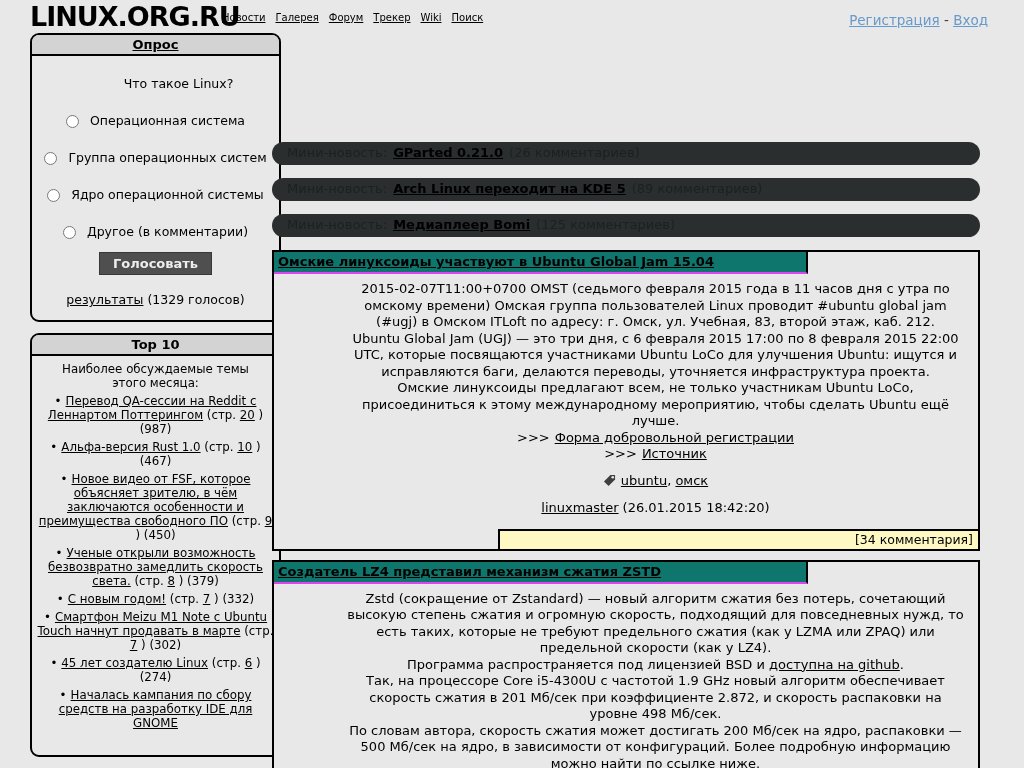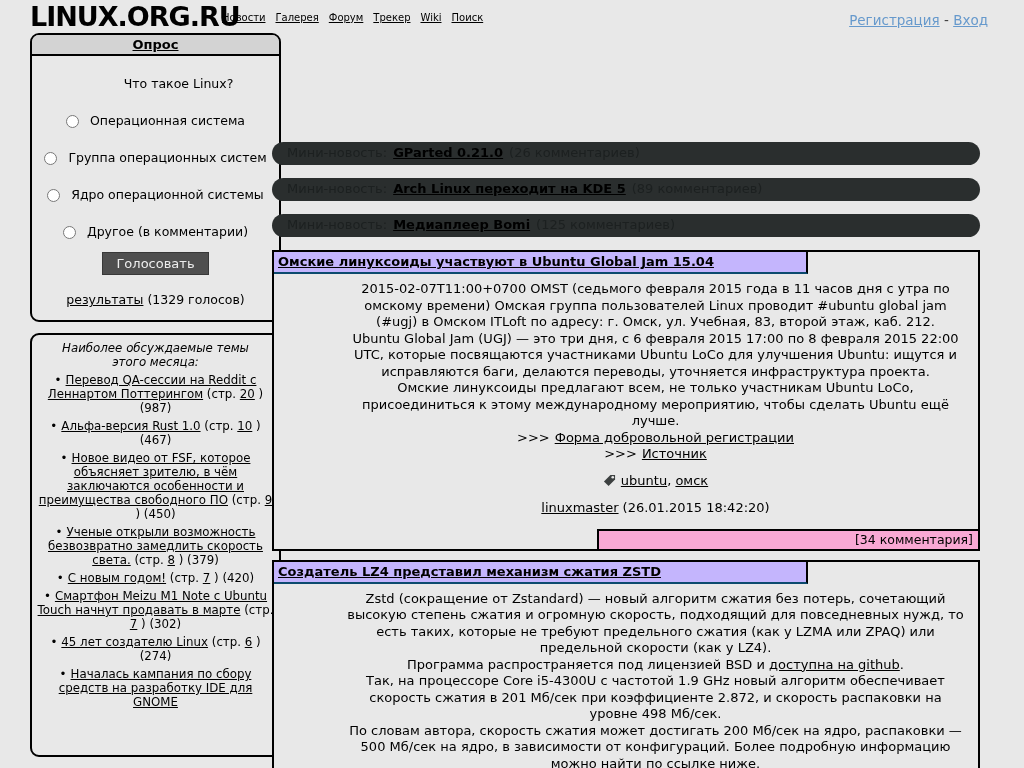--- a/index.html
+++ b/index.html
@@ -21,45 +21,45 @@
   
   .panel { position:absolute; left:30px; width:251px; border:2px solid #000; border-radius:9px; overflow:hidden; background:#e8e8e8; }
   .panel-header { background:#d3d3d3; border-bottom:2px solid #000; text-align:center; font-size:13px; font-weight:bold; padding:2px 0; }
   #poll-panel { top:33px; height:289px; }
   #top10-panel { top:333px; height:424px; }
 
   .poll-body { text-align:center; font-size:12.5px; }
   .poll-question { margin-top:20px;margin-left:46px; }
   .poll-option { display:block; margin-top:22px; cursor:pointer; }
   .poll-option input { vertical-align:middle; margin-right:7px; }
-  .vote-btn { margin-top:13px; background:#4f4f4f; color:#ededed; border:1px solid #383838; padding:3px 13px; font-size:13px; font-family:"DejaVu Sans", sans-serif; cursor:pointer; }
+  .vote-btn { margin-top:13px; background:#4f4f4f; color:#ededed; border:1px solid #383838; padding:3px 13px; font-size:13px; font-family:"DejaVu Sans", sans-serif; cursor:pointer;font-weight:bold; }
   .poll-links { margin-top:6px; line-height:15px; }
   .poll-links div { margin-top:17px; }
 
   .top10-body { text-align:center; font-size:11.8px; line-height:14px; padding:0 5px; }
-  .top10-intro { margin:6px 8px 2px;font-style:italic; }
+  .top10-intro { margin:6px 8px 2px; }
   .top10-item { margin-top:4px; }
   .top10-item .bullet { margin-right:4px; }
 
   
   .main-col { position:absolute; left:272px; top:142px; width:708px; }
 
   .mini-bar { height:23px; line-height:22px; border-radius:12px; background:#2a2e2e; margin-bottom:13px; padding-left:15px; font-size:13px; color:#1c2020; white-space:nowrap; }
   .mini-bar a { color:#000; font-weight:bold; margin:0 6px; }
 
   .article { border:2px solid #000; background:#e8e8e8; margin-bottom:9px; }
-  .article-title-cell { width:534px; background:#c4b5fd; border-right:2px solid #000; border-bottom:2px solid #0c4a6e; padding:2px 4px 3px; font-size:13px; font-weight:bold; }
+  .article-title-cell { width:534px; background:#0f766e; border-right:2px solid #000; border-bottom:2px solid #d946ef; padding:2px 4px 3px; font-size:13px; font-weight:bold; }
   .article-body { padding:7px 14px 6px 73px; font-size:13px; line-height:16.5px;text-align:center; }
   .post-link-line .arrow { margin-right:5px; }
   .tags-row { margin-top:10px; }
   .tag-icon { vertical-align:-2px; margin-right:5px; }
   .author-row { margin-top:11px; margin-bottom:6px; }
   .author-row .date { margin-left:4px; }
   .article-footer { display:flex; justify-content:flex-end; }
-  .comments-cell { width:381px; background:#f9a8d4; border-top:2px solid #000; border-left:2px solid #000; text-align:right; font-size:12.5px; padding:1px 5px 2px; }
+  .comments-cell { width:480px; background:#fef9c3; border-top:2px solid #000; border-left:2px solid #000; text-align:right; font-size:12.5px; padding:1px 5px 2px; }
 </style>
 </head>
 <body>
 
 <div>
   <a class="logo" style="text-decoration:none;">LINUX.ORG.RU</a>
   <div class="main-nav">
     <a>Новости</a>
     <a>Галерея</a>
     <a>Форум</a>
@@ -106,20 +106,23 @@
       </div>
       <div>
         <a>итоги прошедших опросов...</a>
       </div>
 
     </div>
   </div>
 </div>
 
 <div class="panel" id="top10-panel">
+  <div class="panel-header">
+    <span>Top 10</span>
+  </div>
   <div class="top10-body">
     <div class="top10-intro">Наиболее обсуждаемые темы этого месяца:</div>
 
     <div class="top10-item">
       <span class="bullet">•</span><a>Перевод QA-сессии на Reddit с Леннартом Поттерингом</a>
       <span>(стр.</span>
       <a>20</a>
       <span>)</span>
       <span>(987)</span>
     </div>
@@ -142,21 +145,21 @@
       <span>(стр.</span>
       <a>8</a>
       <span>)</span>
       <span>(379)</span>
     </div>
     <div class="top10-item">
       <span class="bullet">•</span><a>С новым годом!</a>
       <span>(стр.</span>
       <a>7</a>
       <span>)</span>
-      <span>(420)</span>
+      <span>(332)</span>
     </div>
     <div class="top10-item">
       <span class="bullet">•</span><a>Смартфон Meizu M1 Note с Ubuntu Touch начнут продавать в марте</a>
       <span>(стр.</span>
       <a>7</a>
       <span>)</span>
       <span>(302)</span>
     </div>
     <div class="top10-item">
       <span class="bullet">•</span><a>45 лет создателю Linux</a>

